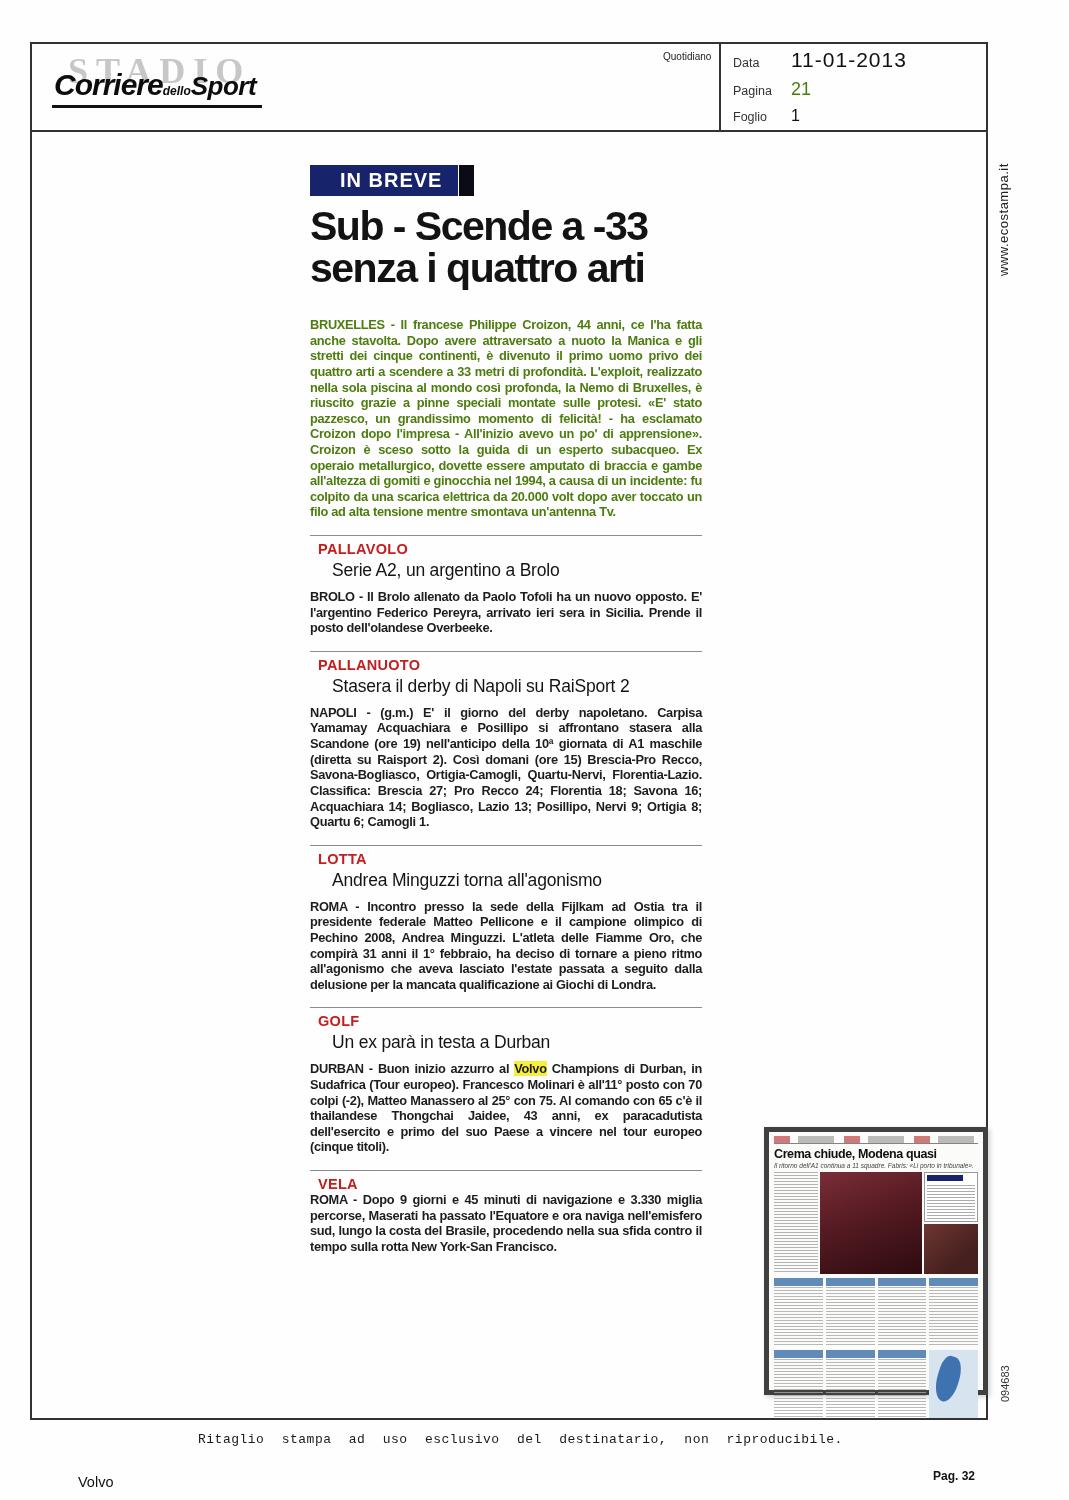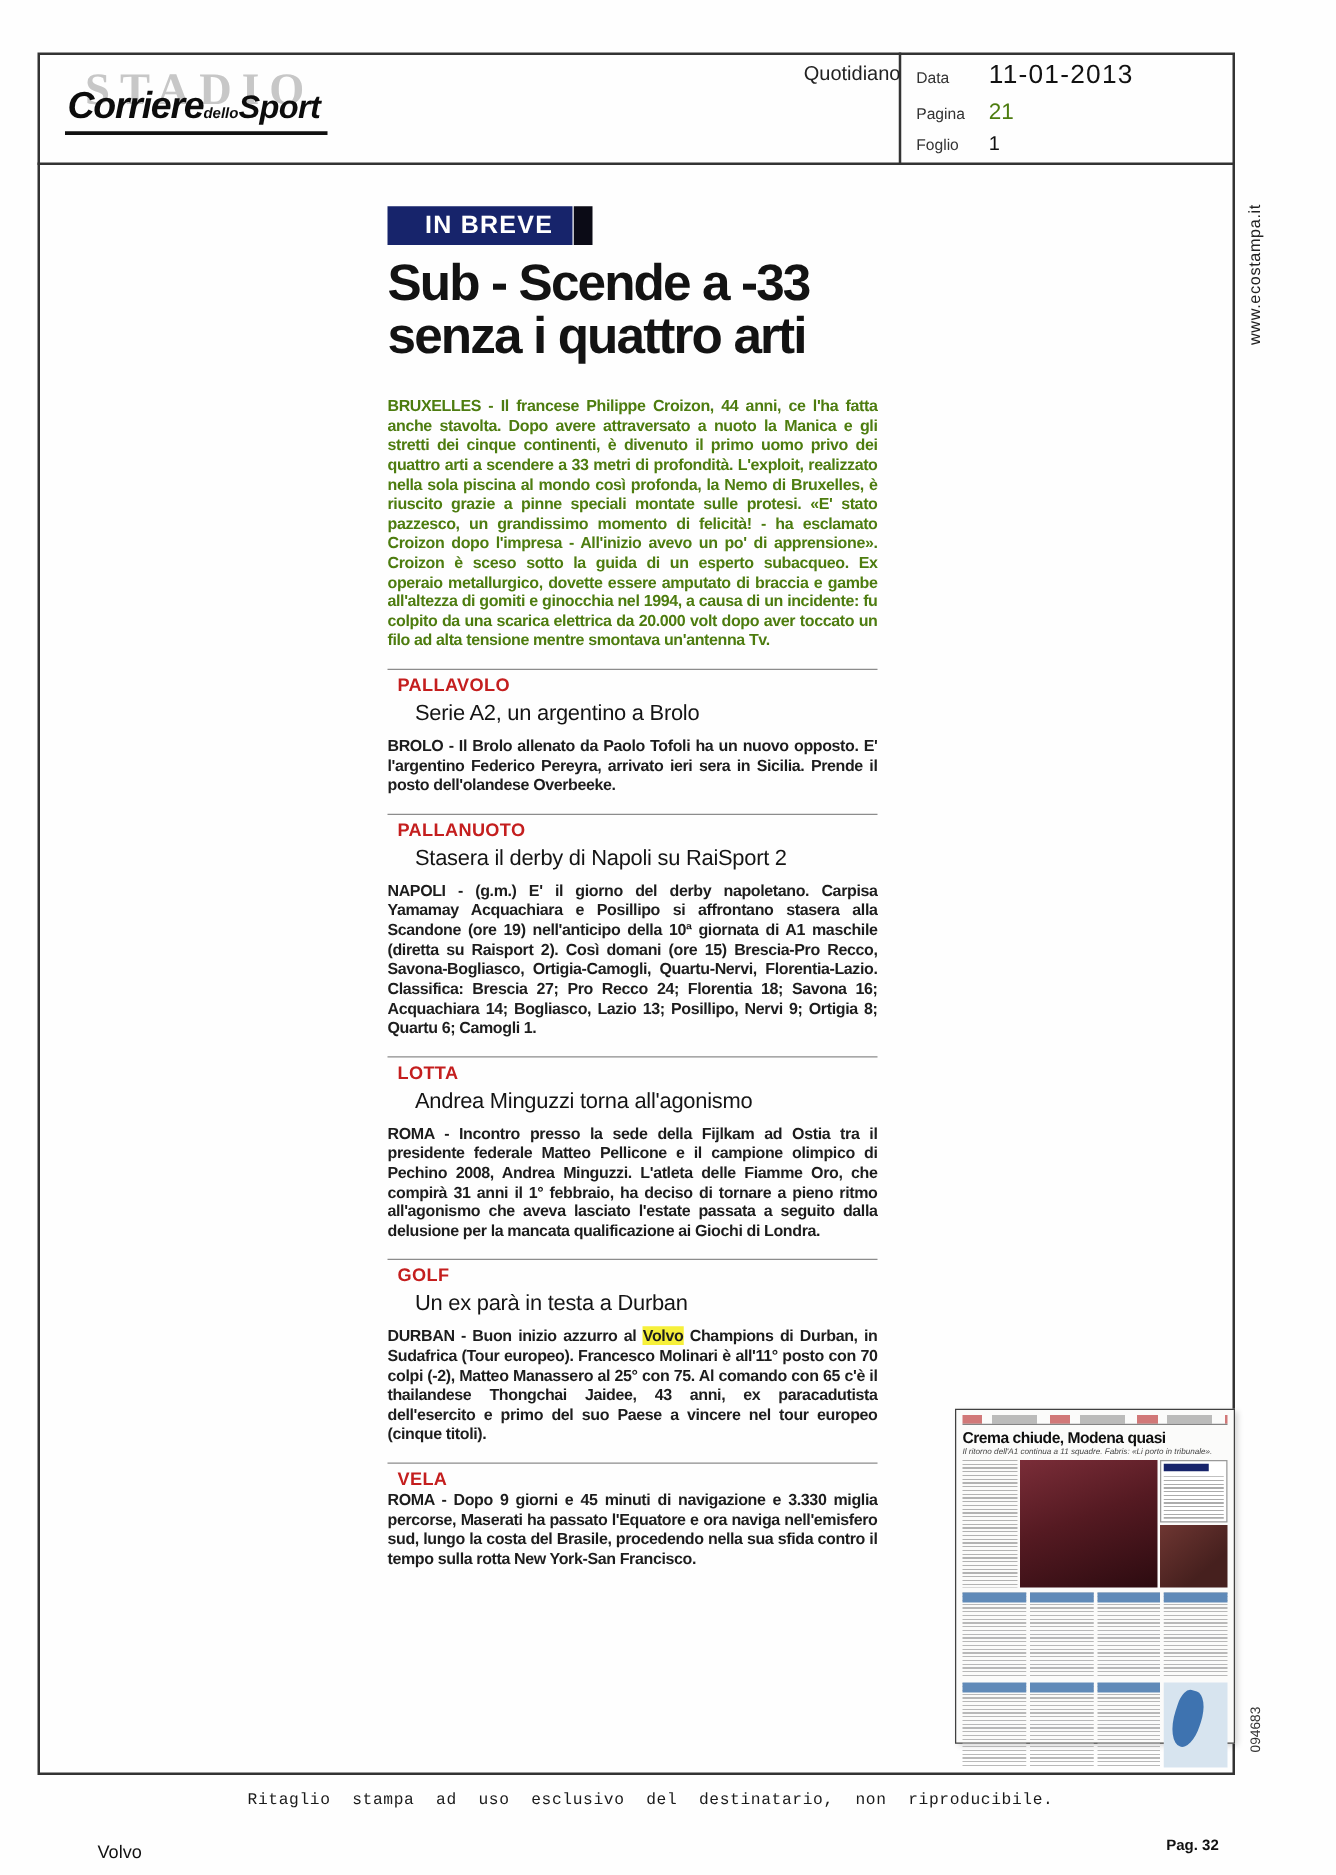--- a/index.html
+++ b/index.html
@@ -16,21 +16,21 @@
   .logo{position:absolute;left:52px;top:52px;width:220px;height:60px;}
   .logo-watermark{position:absolute;left:16px;top:-2px;font-size:36px;font-weight:bold;
     letter-spacing:8px;color:#c7c7c7;font-family:"Liberation Serif",serif;}
   .logo-text{position:absolute;left:0;top:16px;white-space:nowrap;font-style:italic;font-weight:bold;
     color:#0c0c0c;border-bottom:3px solid #111;padding:0 6px 3px 2px;}
   .logo-main{font-size:30px;letter-spacing:-1px;}
   .logo-dello{font-size:12px;}
   .logo-sport{font-size:26px;letter-spacing:-0.5px;}
 
   
-  .quotidiano{position:absolute;left:643px;top:51px;font-size:16px;color:#222;}
+  .quotidiano{position:absolute;left:663px;top:51px;font-size:10px;color:#222;}
   .meta{position:absolute;left:733px;top:48px;width:250px;}
   .meta-row{display:flex;align-items:baseline;margin-bottom:7px;}
   .meta-label{width:58px;font-size:12.5px;color:#333;}
   .meta-value-data{font-size:21px;letter-spacing:1px;color:#111;}
   .meta-value-pagina{font-size:18px;color:#4d7c0f;}
   .meta-value-foglio{font-size:16px;color:#111;}
 
   
   .vtext{writing-mode:vertical-rl;transform:rotate(180deg);position:absolute;color:#222;}
   .vtext-site{left:996px;top:146px;height:130px;font-size:13px;letter-spacing:0.5px;}
@@ -48,21 +48,21 @@
 
   .news-sec{margin-top:15px;}
   .sec-rule{border-top:1.5px solid #8c8c8c;margin-bottom:5px;}
   .sec-tag{color:#c41e1e;font-weight:bold;font-size:14.5px;letter-spacing:0.3px;padding-left:8px;}
   .sec-title{margin:3px 0 8px 22px;font-size:17.5px;font-weight:normal;color:#141414;letter-spacing:-0.2px;}
   .sec-body{margin:0;font-size:12.8px;line-height:1.22;text-align:justify;
     font-weight:bold;letter-spacing:-0.3px;color:#1d1d1d;}
   .hl{background:#f6f03a;}
 
   
-  .thumb{position:absolute;left:764px;top:1127px;width:224px;height:268px;border:1px solid #404040;
+  .thumb{position:absolute;left:764px;top:1127px;width:224px;height:268px;border:5px solid #404040;
     background:#fbfbfa;box-shadow:2px 2px 5px rgba(0,0,0,0.18);box-sizing:border-box;padding:3px 0 0;}
   .thumb-meta{height:7px;margin:1px 5px 2px;border-bottom:1px solid #444;
     background:repeating-linear-gradient(90deg,#b33 0 16px,transparent 16px 24px,#999 24px 60px,transparent 60px 70px);
     opacity:.65;}
   .thumb-title{font-weight:bold;font-size:12.5px;margin:3px 5px 0;color:#0f0f0f;letter-spacing:-0.4px;}
   .thumb-sub{font-style:italic;font-size:6.5px;color:#444;margin:1px 5px 3px;}
   .thumb-photos{display:flex;gap:2px;margin:0 5px;height:102px;}
   .tp-text{flex:0 0 44px;background:repeating-linear-gradient(#9a9a9a 0 1px,transparent 1px 3px);opacity:.75;}
   .tp-photo-main{flex:1;background:linear-gradient(160deg,#7a2d38 0%,#551a22 45%,#2c0b10 100%);}
   .tp-side{flex:0 0 54px;display:flex;flex-direction:column;gap:2px;}

